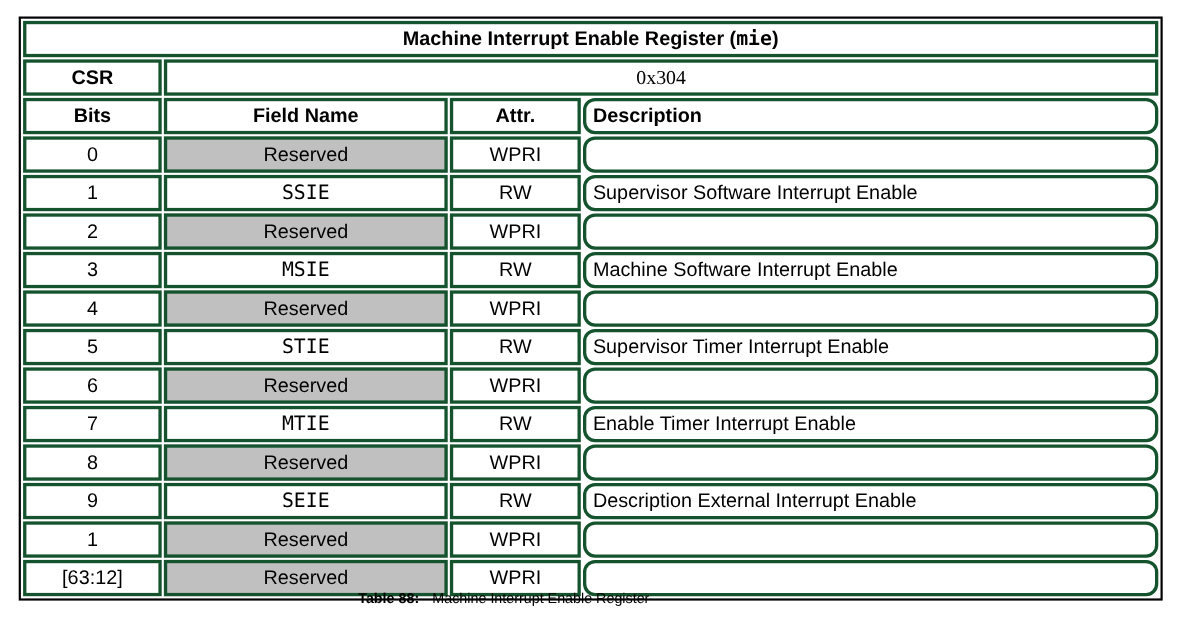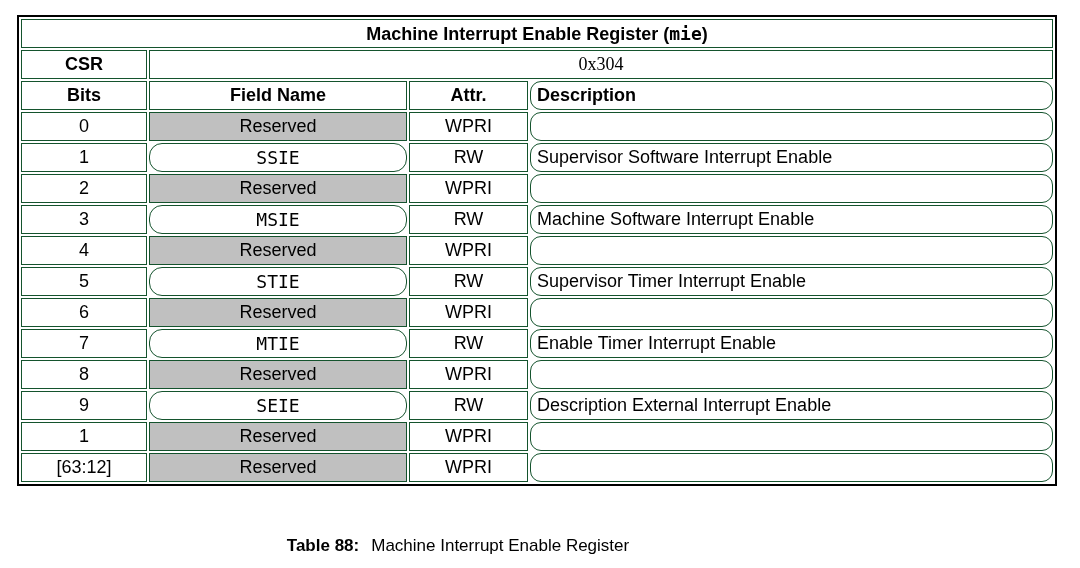--- a/index.html
+++ b/index.html
@@ -21,21 +21,21 @@
     left: 17px;
     top: 15px;
     width: 1040px;
     table-layout: fixed;
     border-collapse: separate;
     border-spacing: 2px;
     border: 2px solid #000000;
     background: #ffffff;
   }
   table.reg-table td {
-    border: 1px solid #14532d;
+    border: 3px solid #14532d;
     height: 27px;
     font-size: 18px;
     padding: 0 6px;
     background: #ffffff;
     overflow: hidden;
     white-space: nowrap;
     vertical-align: middle;
   }
   td.title-cell {
     text-align: center;
@@ -54,34 +54,33 @@
     font-size: 18px;
   }
   td.field-reserved {
     
     text-align: center;
   }
   td.field-mono {
     font-family: "DejaVu Sans Mono", monospace;
     font-size: 15px;
     text-align: center;
-    border-radius: 13px;
   }
   td.desc {
     text-align: left;
     padding-left: 11px;
     border-radius: 11px;
   }
   .caption {
     position: absolute;
     left: 0;
     top: 536px;
     width: 916px;
     text-align: center;
-    font-size: 17px;
+    font-size: 13px;
   }
   .caption .cap-label {
     font-weight: bold;
     margin-right: 12px;
   }
 </style>
 </head>
 <body>
 
 <div class="page">

